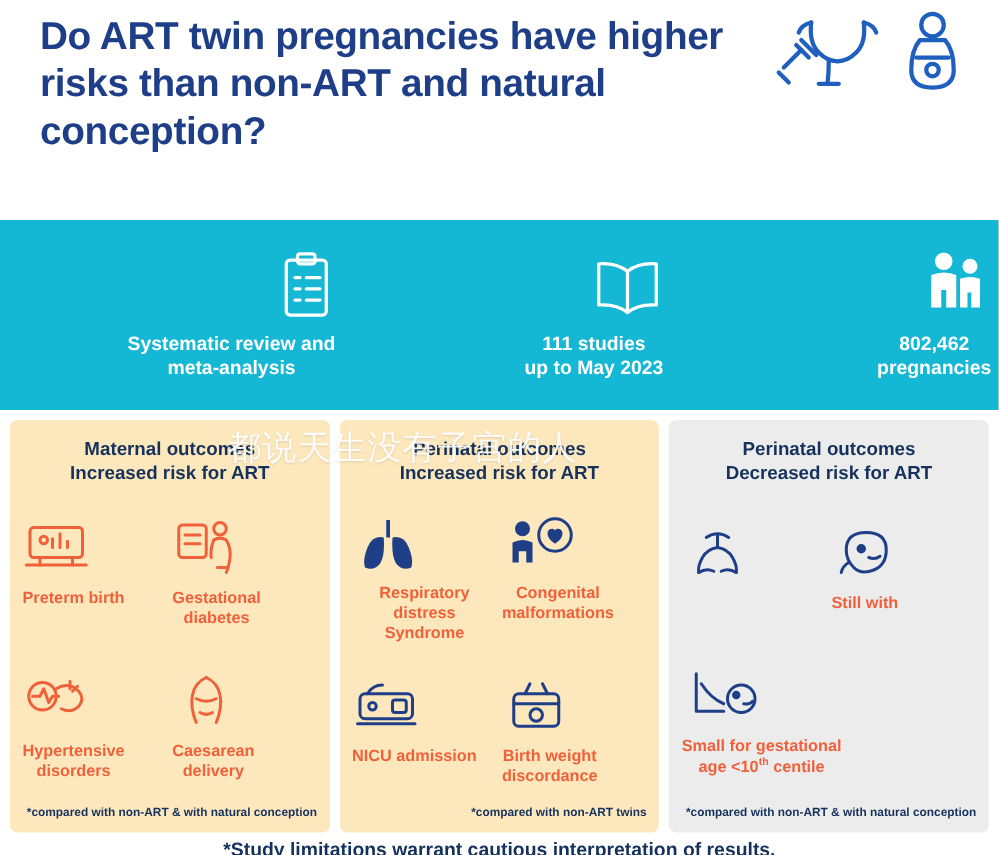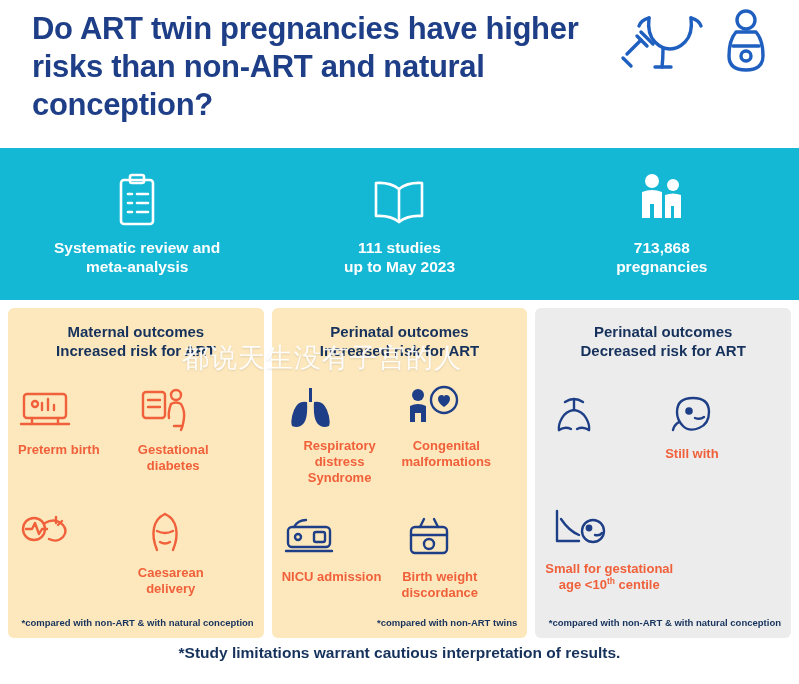--- a/index.html
+++ b/index.html
@@ -7,21 +7,21 @@
     width: 799px; height: 684px;
     background: #ffffff;
     font-family: "Liberation Sans", sans-serif;
     overflow: hidden;
   }
   .page { position: relative; width: 799px; height: 684px; background: #fff; }
 
   
   .header {
     position: relative;
-    height: 148px;
+    height: 176px;
     padding: 6px 18px 0 32px;
     display: flex;
     align-items: flex-start;
   }
   .headline {
     font-size: 31px;
     font-weight: bold;
     color: #1e3f87;
     line-height: 1.22;
     letter-spacing: -0.3px;
@@ -44,21 +44,21 @@
     display: flex;
     align-items: center;
     padding: 0 6px;
   }
   .band-col {
     flex: 1;
     text-align: center;
     color: #ffffff;
     display: flex;
     flex-direction: column;
-    align-items: center;
+    align-items: flex-end;
     justify-content: center;
     gap: 10px;
   }
   .band-col .bi { height: 56px; display: flex; align-items: flex-end; justify-content: center; }
   .band-label {
     font-size: 15.5px;
     font-weight: bold;
     line-height: 1.25;
     white-space: pre-line;
   }
@@ -221,21 +221,21 @@
       <span class="bi">
         <svg width="56" height="56" viewBox="0 0 56 56">
           <g fill="#ffffff">
             <circle cx="18" cy="9" r="7"></circle>
             <path d="M8 20 q10 -4 20 0 v26 h-8 v-14 h-4 v14 h-8 z"></path>
             <circle cx="39" cy="13" r="6"></circle>
             <path d="M31 23 q8 -3 16 0 v23 h-7 v-12 h-3 v12 h-6 z"></path>
           </g>
         </svg>
       </span>
-      <div class="band-label">713,868
+      <div class="band-label">802,462
 pregnancies</div>
     </div>
 
   </div>
 
   <div class="panels">
 
     <div class="panel amber">
       <div class="panel-title">Maternal outcomes
 Increased risk for ART</div>
@@ -277,20 +277,22 @@
           <span class="ic">
             <svg width="54" height="46" viewBox="0 0 54 46">
               <g fill="none" stroke="#f0603a" stroke-width="2.4" stroke-linecap="round" stroke-linejoin="round">
                 <circle cx="16" cy="20" r="11"></circle>
                 <path d="M8 20 h6 l3 -6 l4 11 l3 -5 h5"></path>
                 <path d="M27 14 q10 -6 18 2 q5 6 0 12 q-6 6 -14 2"></path>
                 <path d="M38 8 v6 M44 12 l-4 4"></path>
               </g>
             </svg>
           </span>
+          <div class="item-label">Hypertensive
+disorders</div>
         </div>
 
         <div class="item">
           <span class="ic">
             <svg width="54" height="46" viewBox="0 0 54 46">
               <g fill="none" stroke="#f0603a" stroke-width="2.4" stroke-linecap="round" stroke-linejoin="round">
                 <path d="M27 5 q-9 4 -11 14 q-2 10 3 22"></path>
                 <path d="M27 5 q9 4 11 14 q2 10 -3 22"></path>
                 <path d="M19 22 q8 4 16 0"></path>
                 <path d="M22 33 q5 3 10 0"></path>

